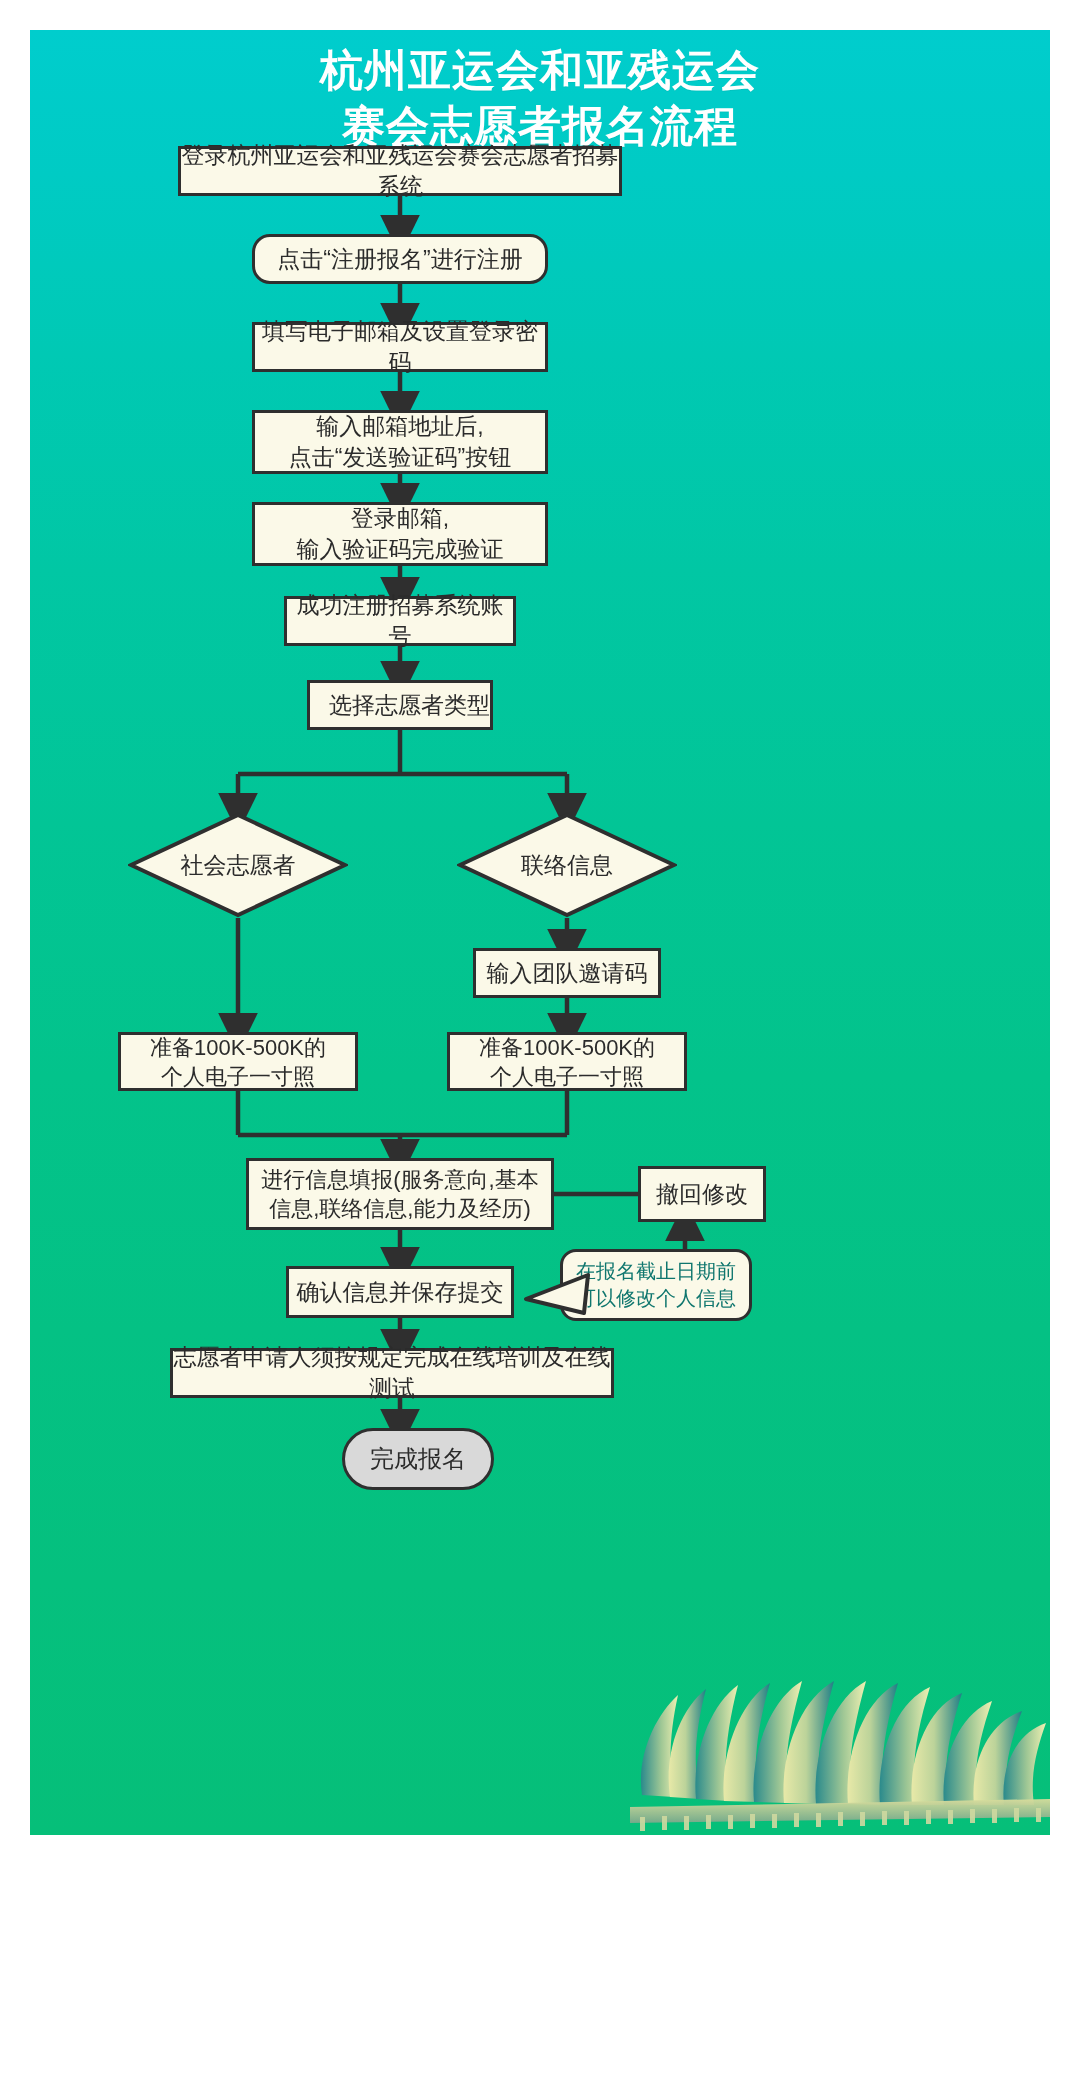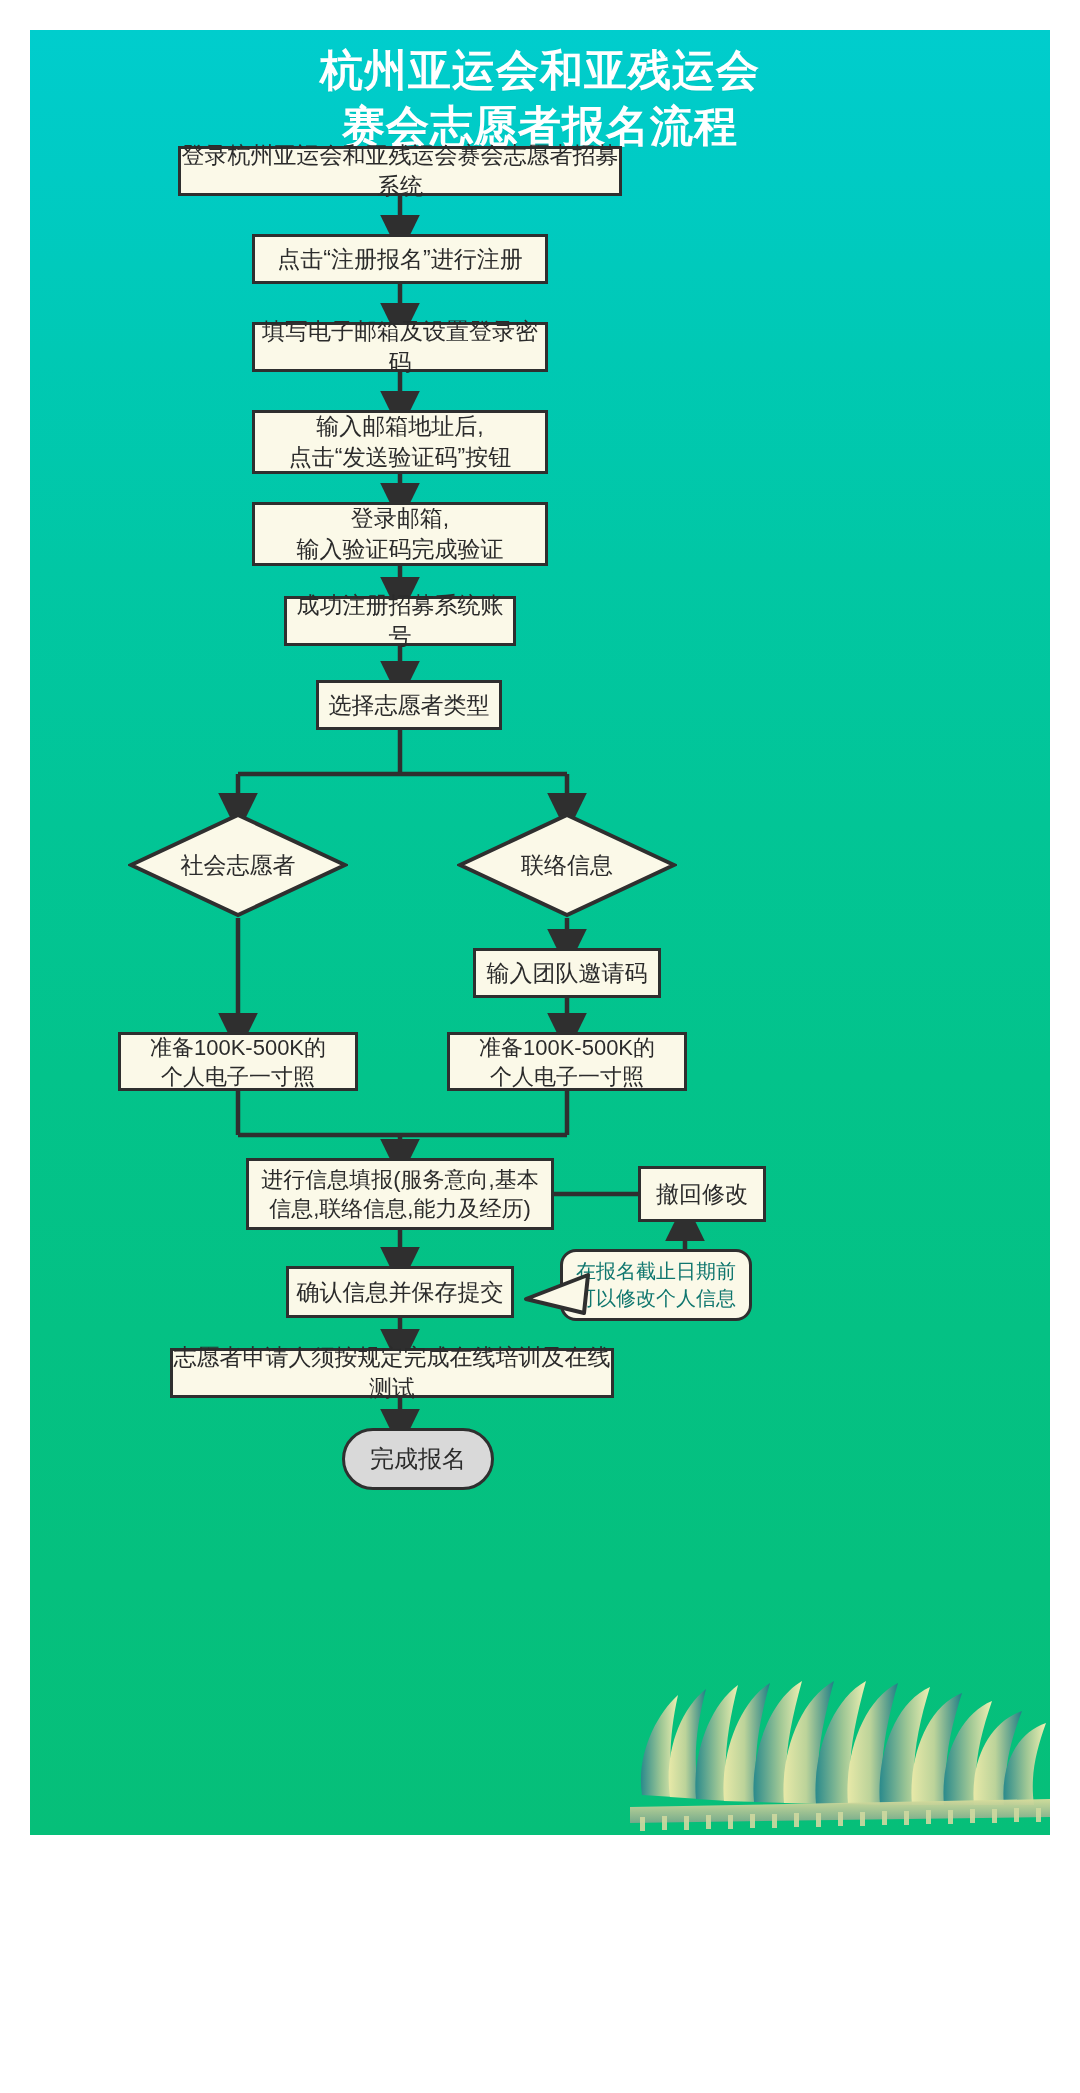--- a/index.html
+++ b/index.html
@@ -163,21 +163,21 @@
       <path d="M208,1061 L208,1105"></path>
       <path d="M537,1061 L537,1105"></path>
       <path d="M208,1105 L537,1105"></path>
     </g>
   </svg>
 
   <div class="node" style="left:148px; top:116px; width:444px; height:50px;">
     <span>登录杭州亚运会和亚残运会赛会志愿者招募系统</span>
   </div>
 
-  <div class="node" style="left:222px; top:204px; width:296px; height:50px;">
+  <div class="node" style="left:222px; top:204px; width:296px; height:50px;border-radius:18px;">
     <span>点击“注册报名”进行注册</span>
   </div>
 
   <div class="node" style="left:222px; top:292px; width:296px; height:50px;">
     <span>填写电子邮箱及设置登录密码</span>
   </div>
 
   <div class="node" style="left:222px; top:380px; width:296px; height:64px;">
     <span>输入邮箱地址后,
 点击“发送验证码”按钮</span>
@@ -185,21 +185,21 @@
 
   <div class="node" style="left:222px; top:472px; width:296px; height:64px;">
     <span>登录邮箱,
 输入验证码完成验证</span>
   </div>
 
   <div class="node" style="left:254px; top:566px; width:232px; height:50px;">
     <span>成功注册招募系统账号</span>
   </div>
 
-  <div class="node" style="left:286px; top:650px; width:186px; height:50px;">
+  <div class="node" style="left:277px; top:650px; width:186px; height:50px;justify-content:flex-end;">
     <span>选择志愿者类型</span>
   </div>
 
   <div class="diamond" style="left:98px; top:782px; width:220px; height:106px;">
     <svg width="220" height="106" viewBox="0 0 220 106" xmlns="http://www.w3.org/2000/svg">
       <polygon points="110,3 217,53 110,103 3,53" fill="#fbf9e8" stroke="#2f2f2f" stroke-width="4"></polygon>
     </svg>
     <span>社会志愿者</span>
   </div>
 

